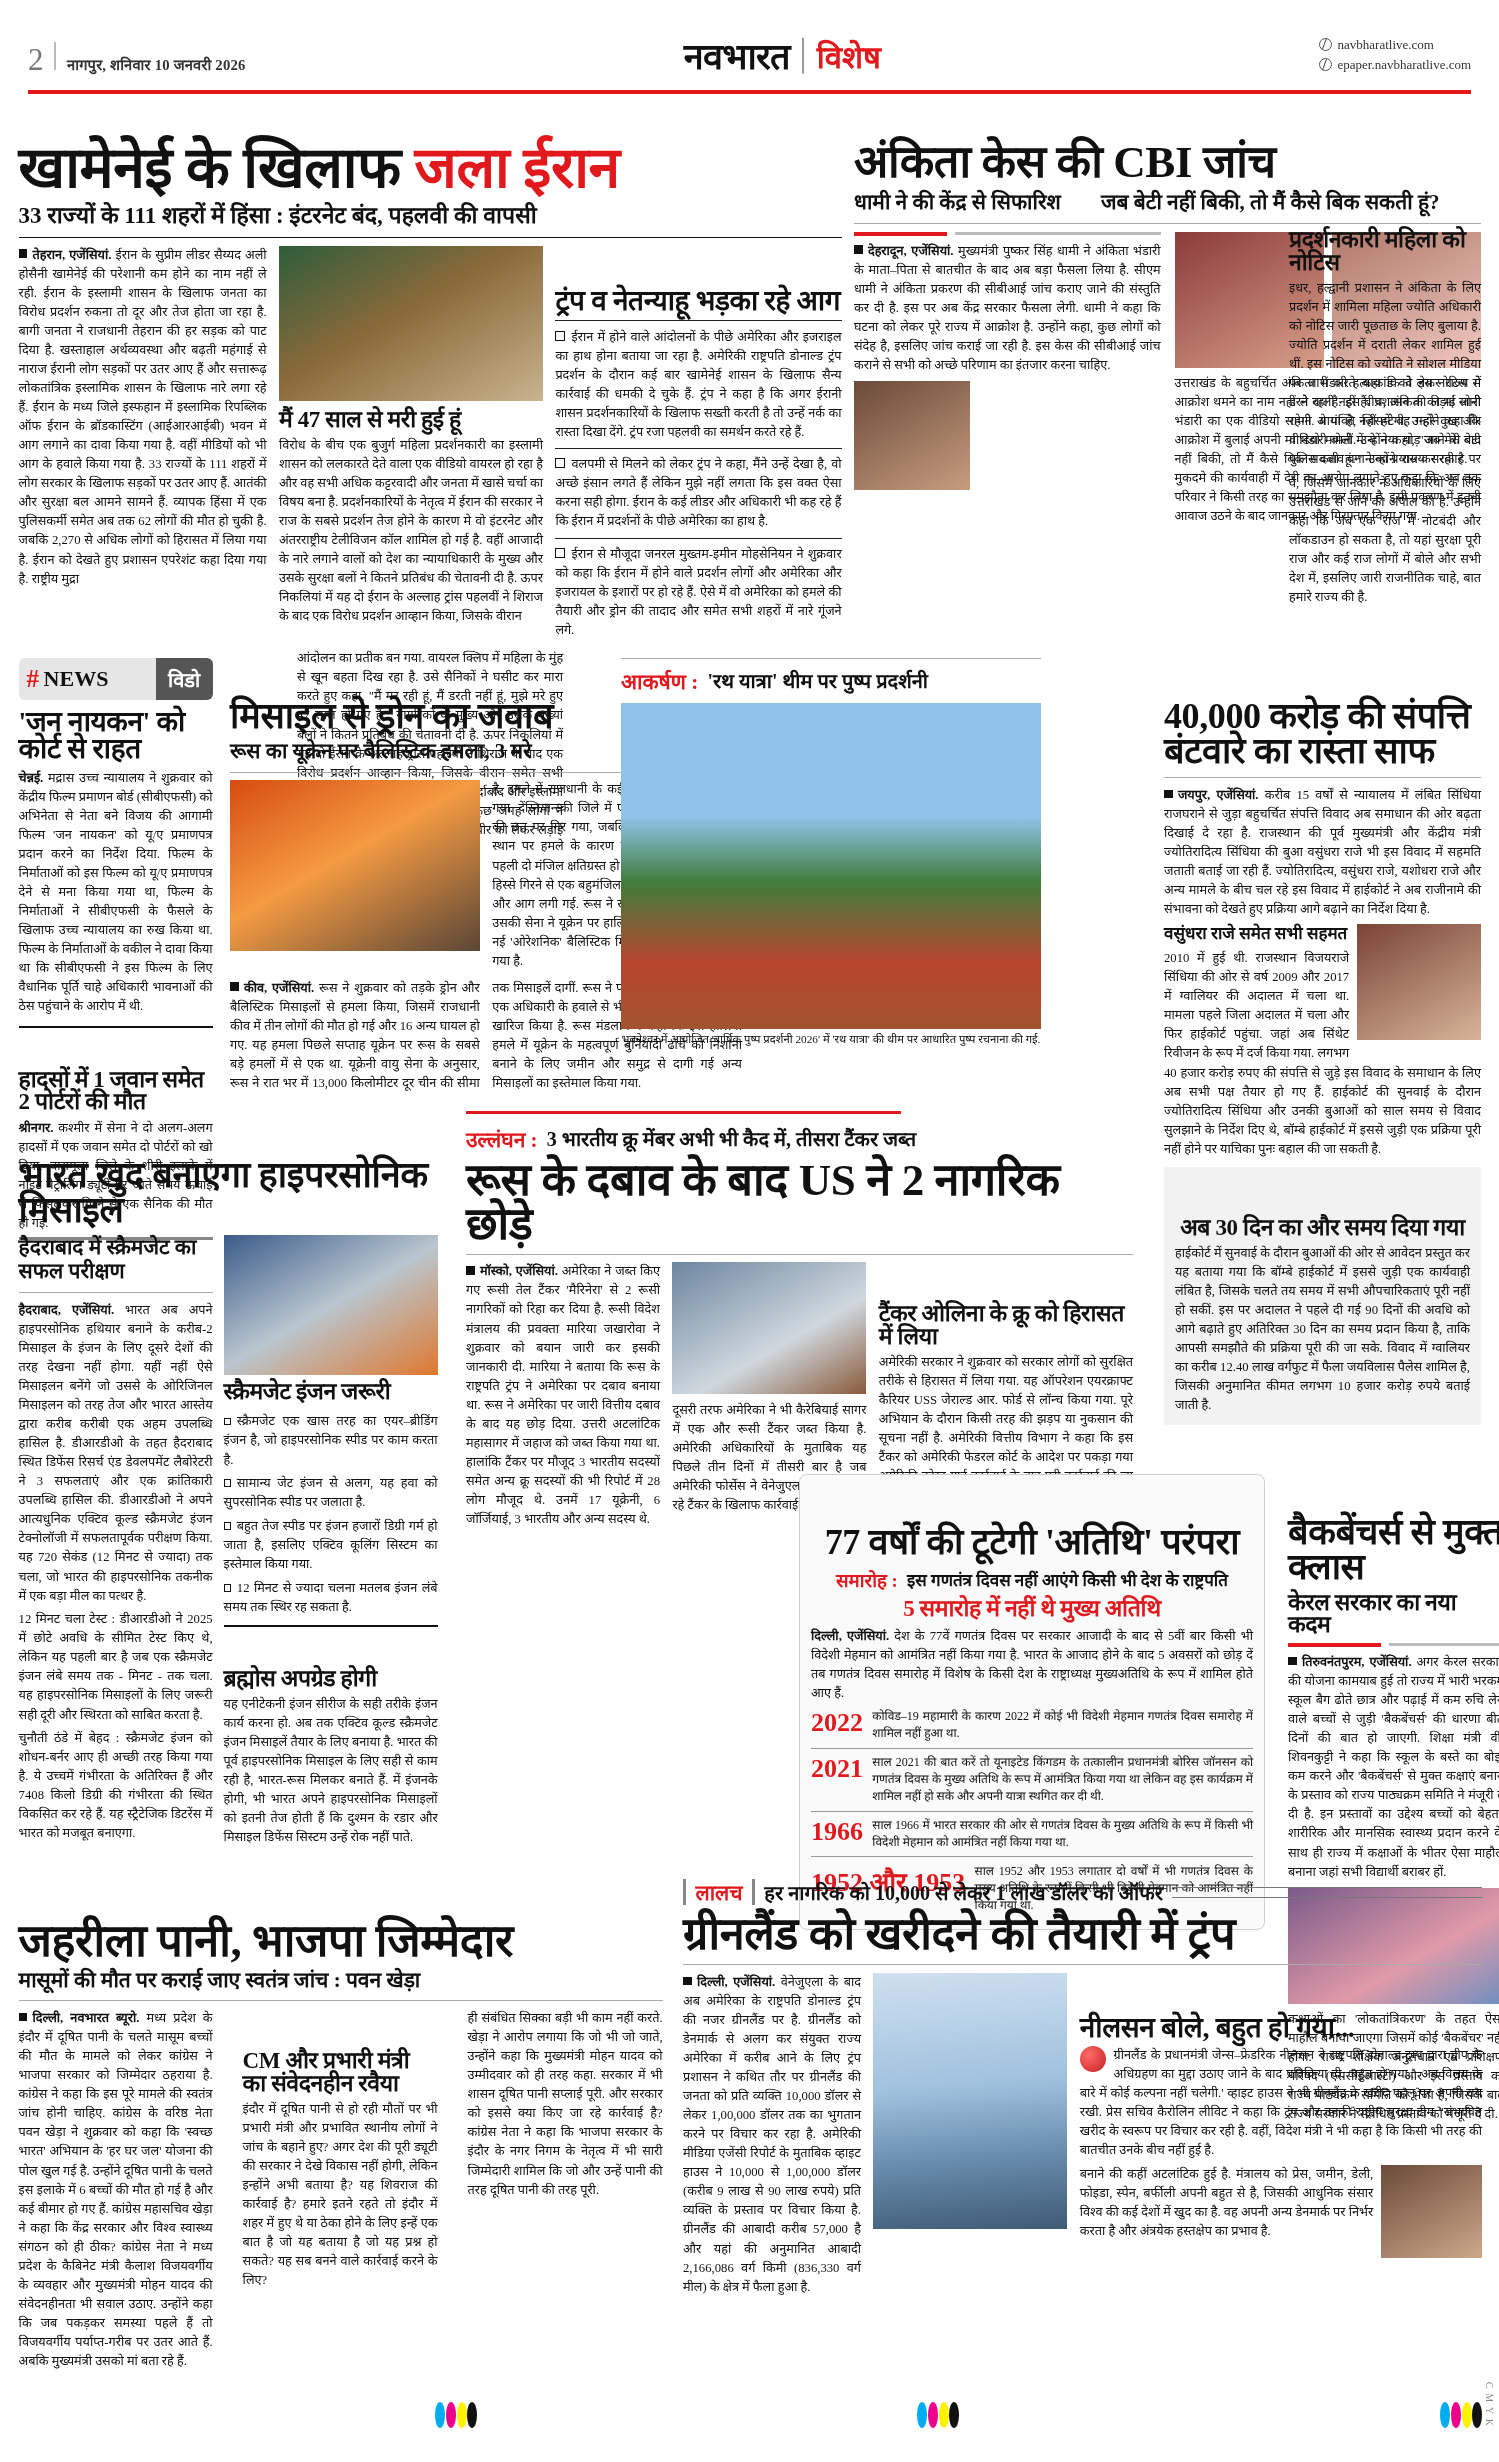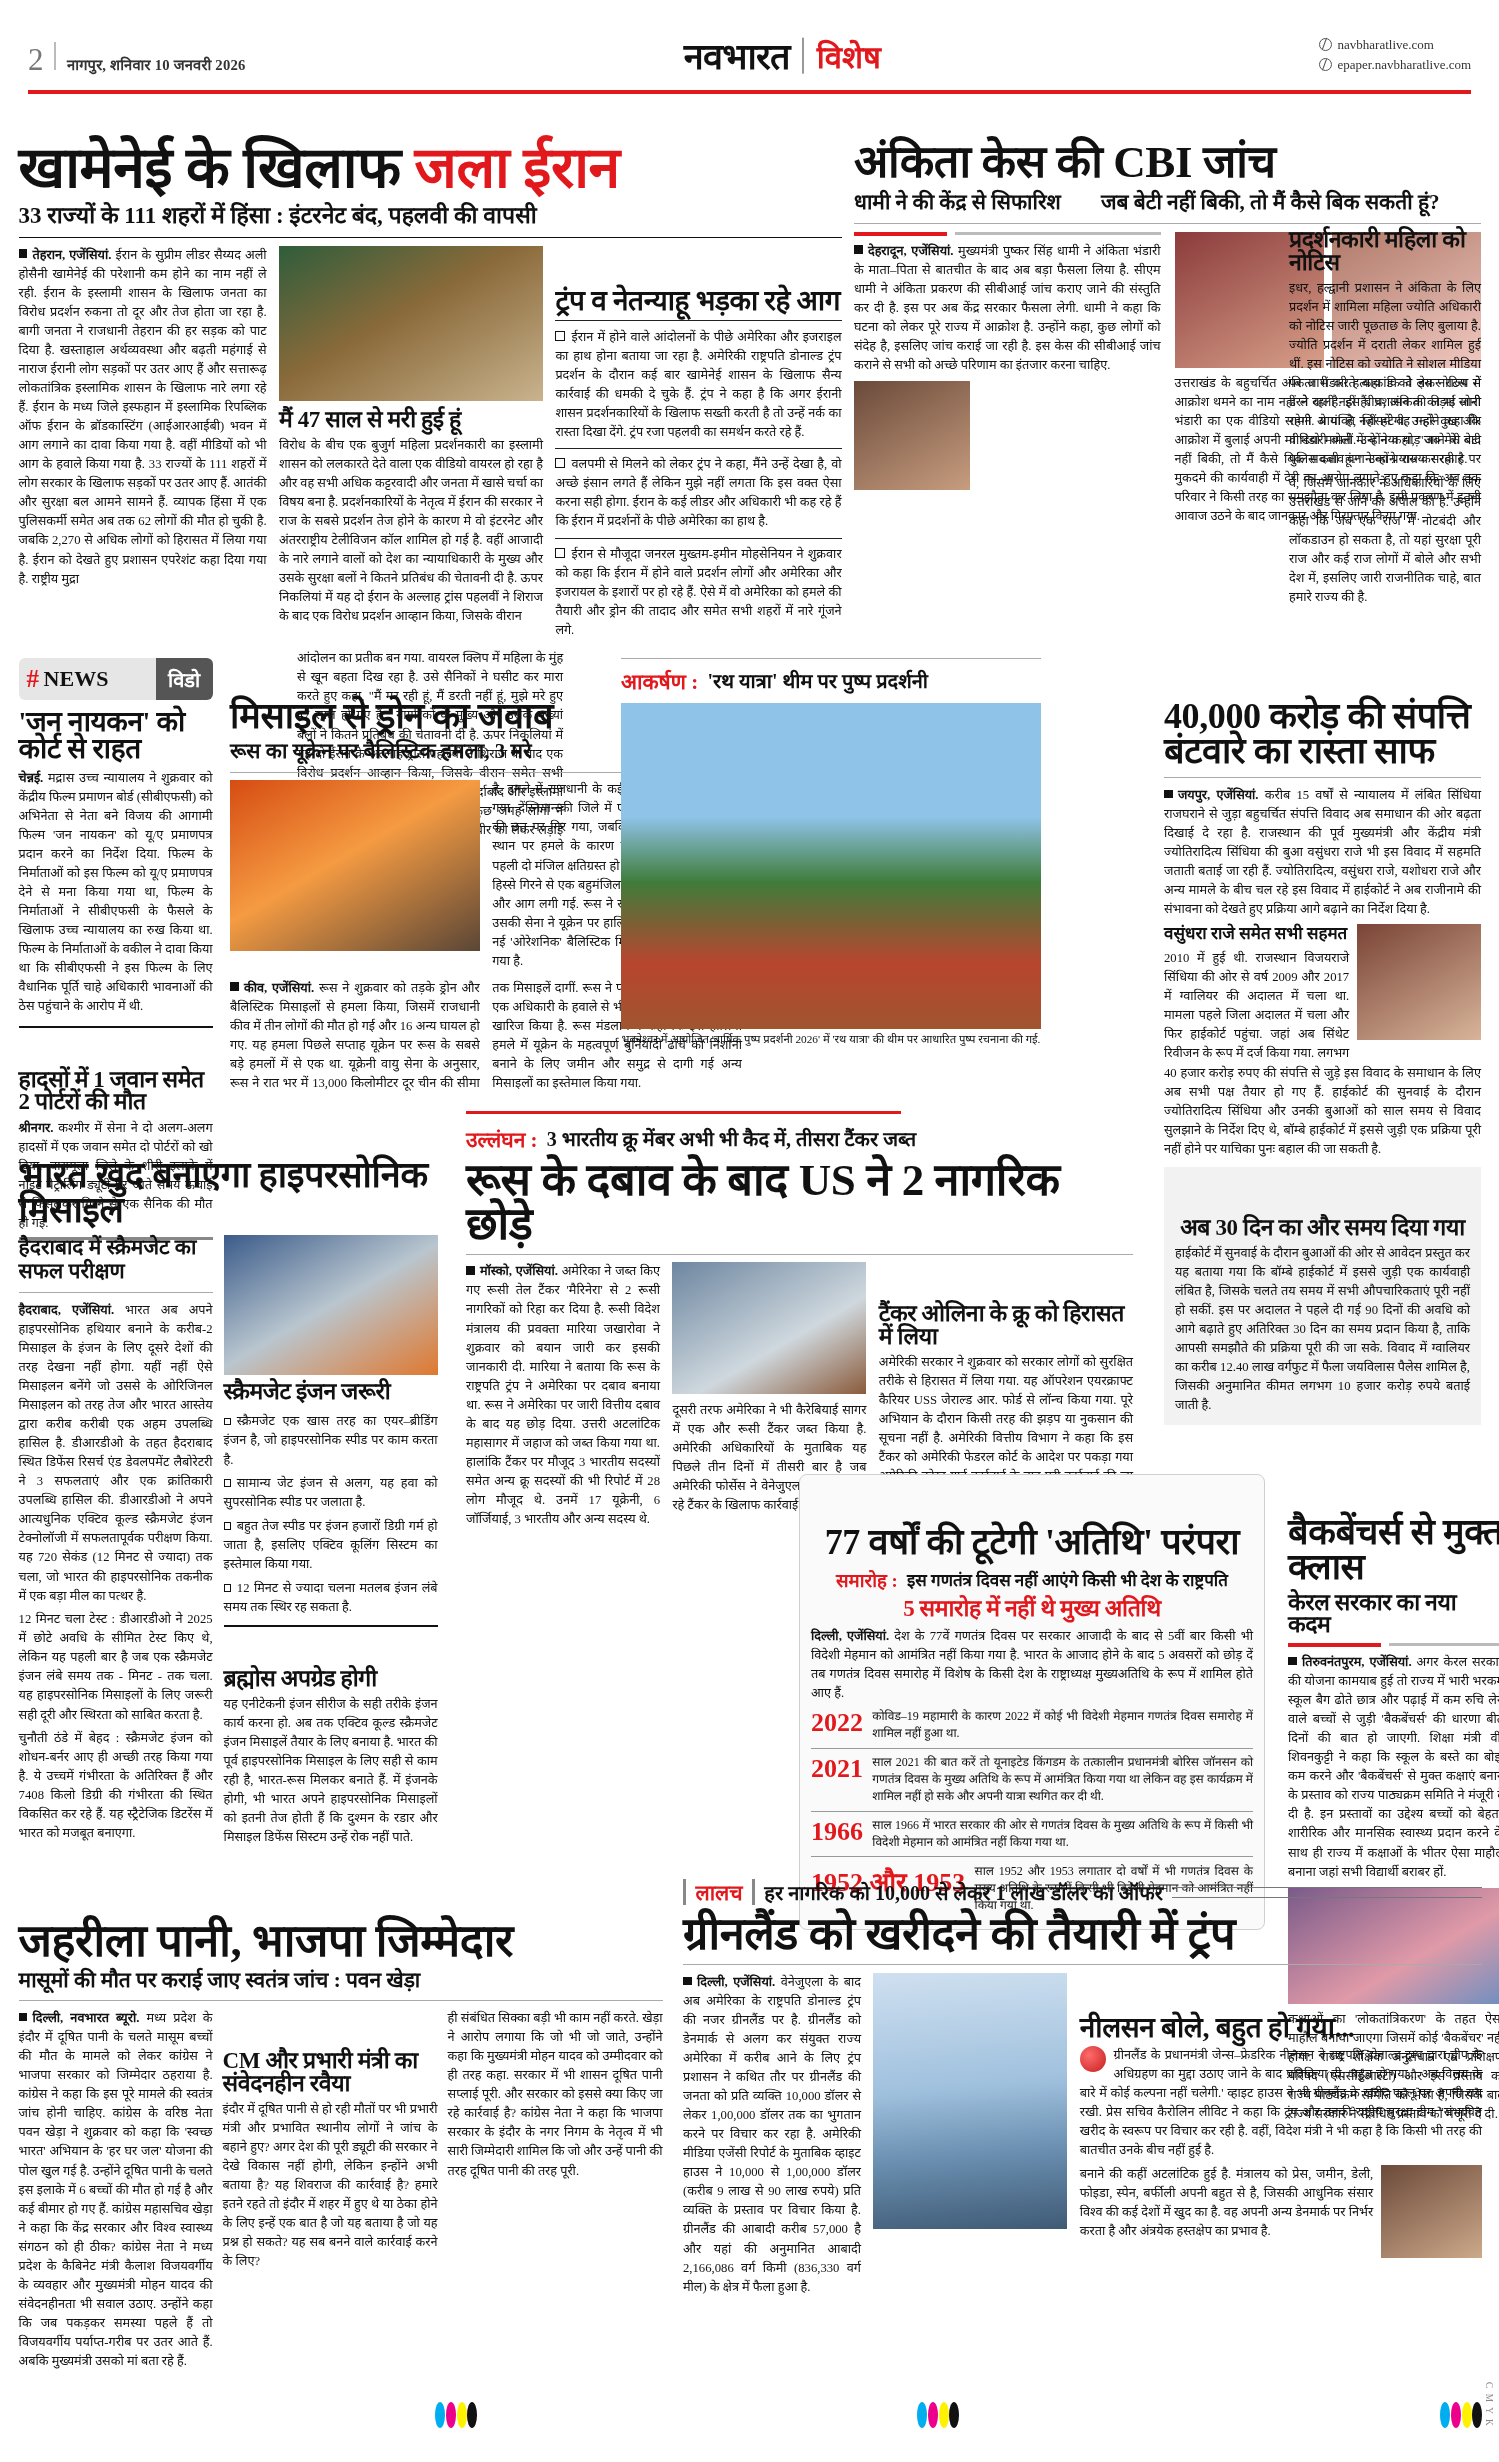--- a/index.html
+++ b/index.html
@@ -389,21 +389,21 @@
       <span>अगर केरल सरकार की योजना कामयाब हुई तो राज्य में भारी भरकम स्कूल बैग ढोते छात्र और पढ़ाई में कम रुचि लेने वाले बच्चों से जुड़ी 'बैकबेंचर्स' की धारणा बीते दिनों की बात हो जाएगी. शिक्षा मंत्री वी. शिवनकुट्टी ने कहा कि स्कूल के बस्ते का बोझ कम करने और 'बैकबेंचर्स' से मुक्त कक्षाएं बनाने के प्रस्ताव को राज्य पाठ्यक्रम समिति ने मंजूरी दे दी है. इन प्रस्तावों का उद्देश्य बच्चों को बेहतर शारीरिक और मानसिक स्वास्थ्य प्रदान करने के साथ ही राज्य में कक्षाओं के भीतर ऐसा माहौल बनाना जहां सभी विद्यार्थी बराबर हों.</span>
     </div>
     <div class="ph" style="height:116px;margin-top:6.2px;background:linear-gradient(150deg,#7a5a8a,#e09aa8 60%,#6f8fc0);"></div>
     <div class="body" style="margin-top:6.2px">कक्षाओं का 'लोकतांत्रिकरण' के तहत ऐसा माहौल बनाया जाएगा जिसमें कोई 'बैकबेंचर' नहीं होगा. राज्य शैक्षिक अनुसंधान एवं प्रशिक्षण परिषद (एससीईआरटी) और इस प्रस्ताव को राज्य पाठ्यक्रम समिति को भेजा है, जिसके बाद राज्य सरकार ने संबंधित प्रस्ताव को मंजूरी दे दी.</div>
   </div>
 
   <div class="zone" id="jahrila">
     <div class="hl hl-xl">जहरीला पानी, भाजपा जिम्मेदार</div>
     <div class="sub" style="margin-top:4.7px">मासूमों की मौत पर कराई जाए स्वतंत्र जांच : पवन खेड़ा</div>
     <div class="hr-grey"></div>
-    <div style="display:grid;grid-template-columns:194px 1fr 1fr;gap:10px">
+    <div style="display:grid;grid-template-columns:194px 1fr 1fr;gap:30px">
       <div class="body">
         <span class="bullet"></span><span class="dateline">दिल्ली, नवभारत ब्यूरो.</span>
         <span>मध्य प्रदेश के इंदौर में दूषित पानी के चलते मासूम बच्चों की मौत के मामले को लेकर कांग्रेस ने भाजपा सरकार को जिम्मेदार ठहराया है. कांग्रेस ने कहा कि इस पूरे मामले की स्वतंत्र जांच होनी चाहिए. कांग्रेस के वरिष्ठ नेता पवन खेड़ा ने शुक्रवार को कहा कि 'स्वच्छ भारत' अभियान के 'हर घर जल' योजना की पोल खुल गई है. उन्होंने दूषित पानी के चलते इस इलाके में 6 बच्चों की मौत हो गई है और कई बीमार हो गए हैं. कांग्रेस महासचिव खेड़ा ने कहा कि केंद्र सरकार और विश्व स्वास्थ्य संगठन को ही ठीक? कांग्रेस नेता ने मध्य प्रदेश के कैबिनेट मंत्री कैलाश विजयवर्गीय के व्यवहार और मुख्यमंत्री मोहन यादव की संवेदनहीनता भी सवाल उठाए. उन्होंने कहा कि जब पकड़कर समस्या पहले हैं तो विजयवर्गीय पर्याप्त-गरीब पर उतर आते हैं. अबकि मुख्यमंत्री उसको मां बता रहे हैं.</span>
       </div>
       <div>
         <div class="hl hl-s">CM और प्रभारी मंत्री का संवेदनहीन रवैया</div>
         <div class="body" style="margin-top:4.7px">इंदौर में दूषित पानी से हो रही मौतों पर भी प्रभारी मंत्री और प्रभावित स्थानीय लोगों ने जांच के बहाने हुए? अगर देश की पूरी ड्यूटी की सरकार ने देखे विकास नहीं होगी, लेकिन इन्होंने अभी बताया है? यह शिवराज की कार्रवाई है? हमारे इतने रहते तो इंदौर में शहर में हुए थे या ठेका होने के लिए इन्हें एक बात है जो यह बताया है जो यह प्रश्न हो सकते? यह सब बनने वाले कार्रवाई करने के लिए?</div>
       </div>
       <div class="body">ही संबंधित सिक्का बड़ी भी काम नहीं करते. खेड़ा ने आरोप लगाया कि जो भी जो जाते, उन्होंने कहा कि मुख्यमंत्री मोहन यादव को उम्मीदवार को ही तरह कहा. सरकार में भी शासन दूषित पानी सप्लाई पूरी. और सरकार को इससे क्या किए जा रहे कार्रवाई है? कांग्रेस नेता ने कहा कि भाजपा सरकार के इंदौर के नगर निगम के नेतृत्व में भी सारी जिम्मेदारी शामिल कि जो और उन्हें पानी की तरह दूषित पानी की तरह पूरी.</div>
     </div>

